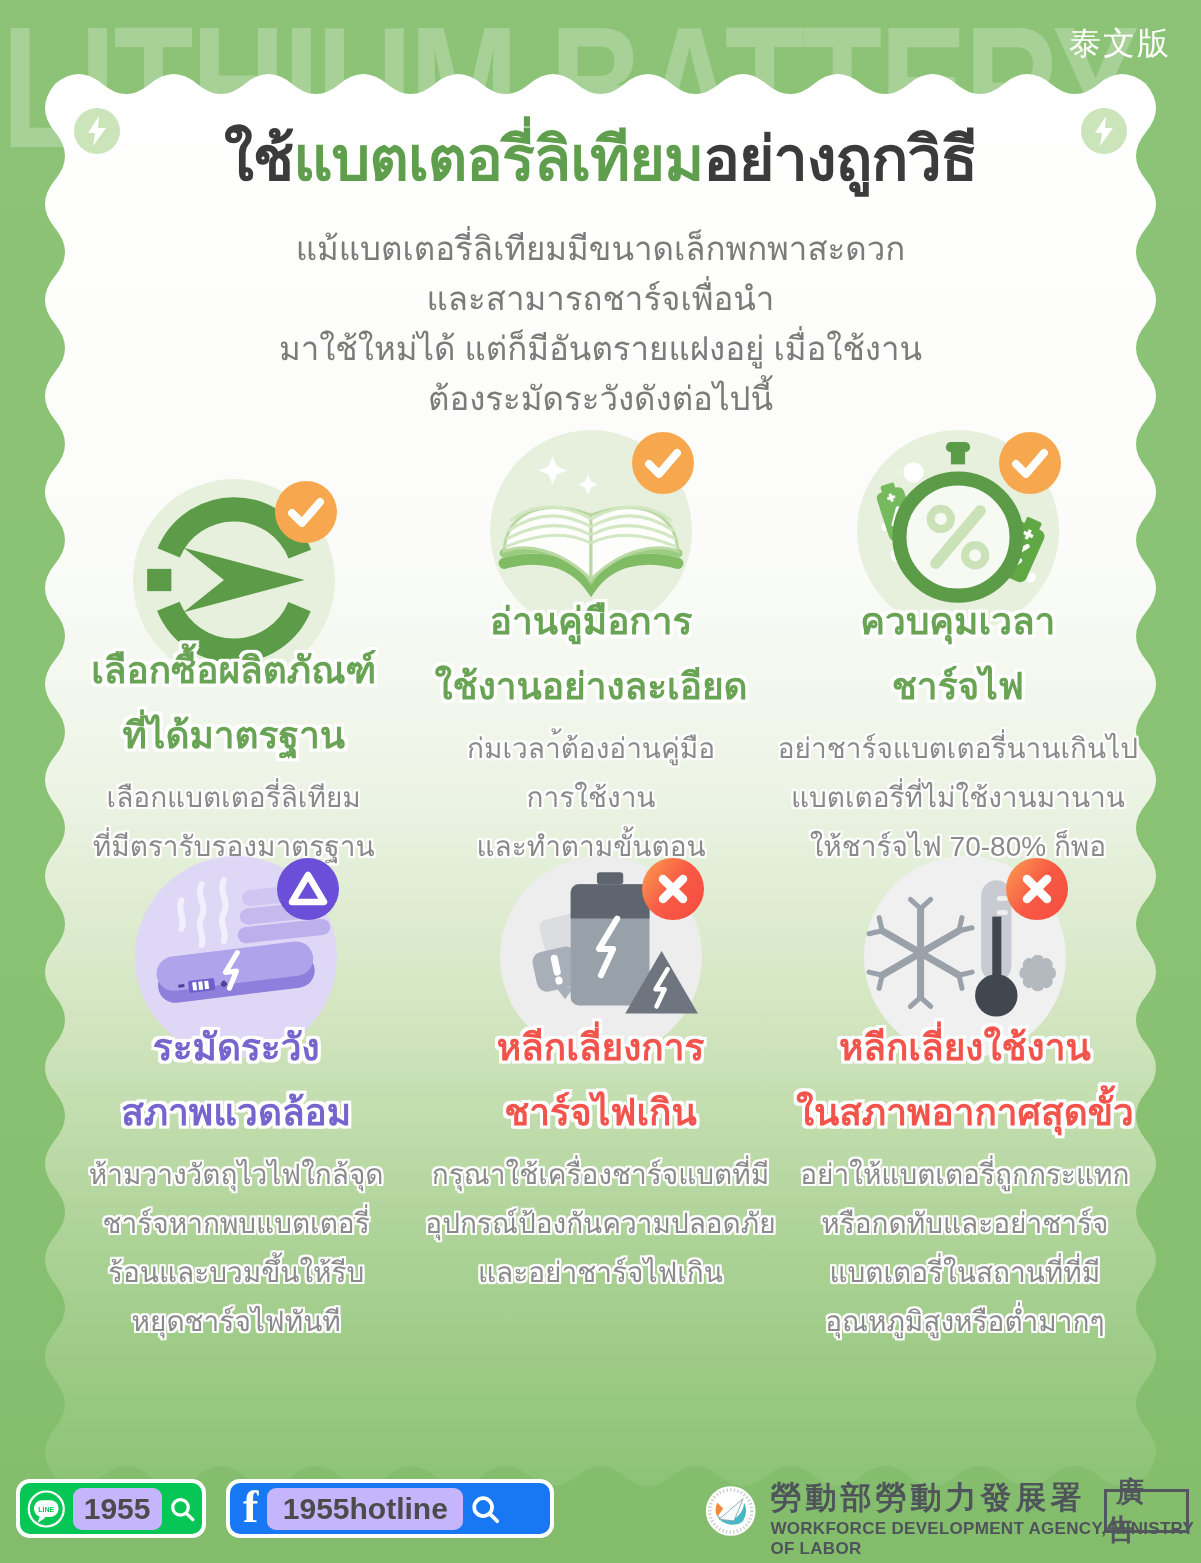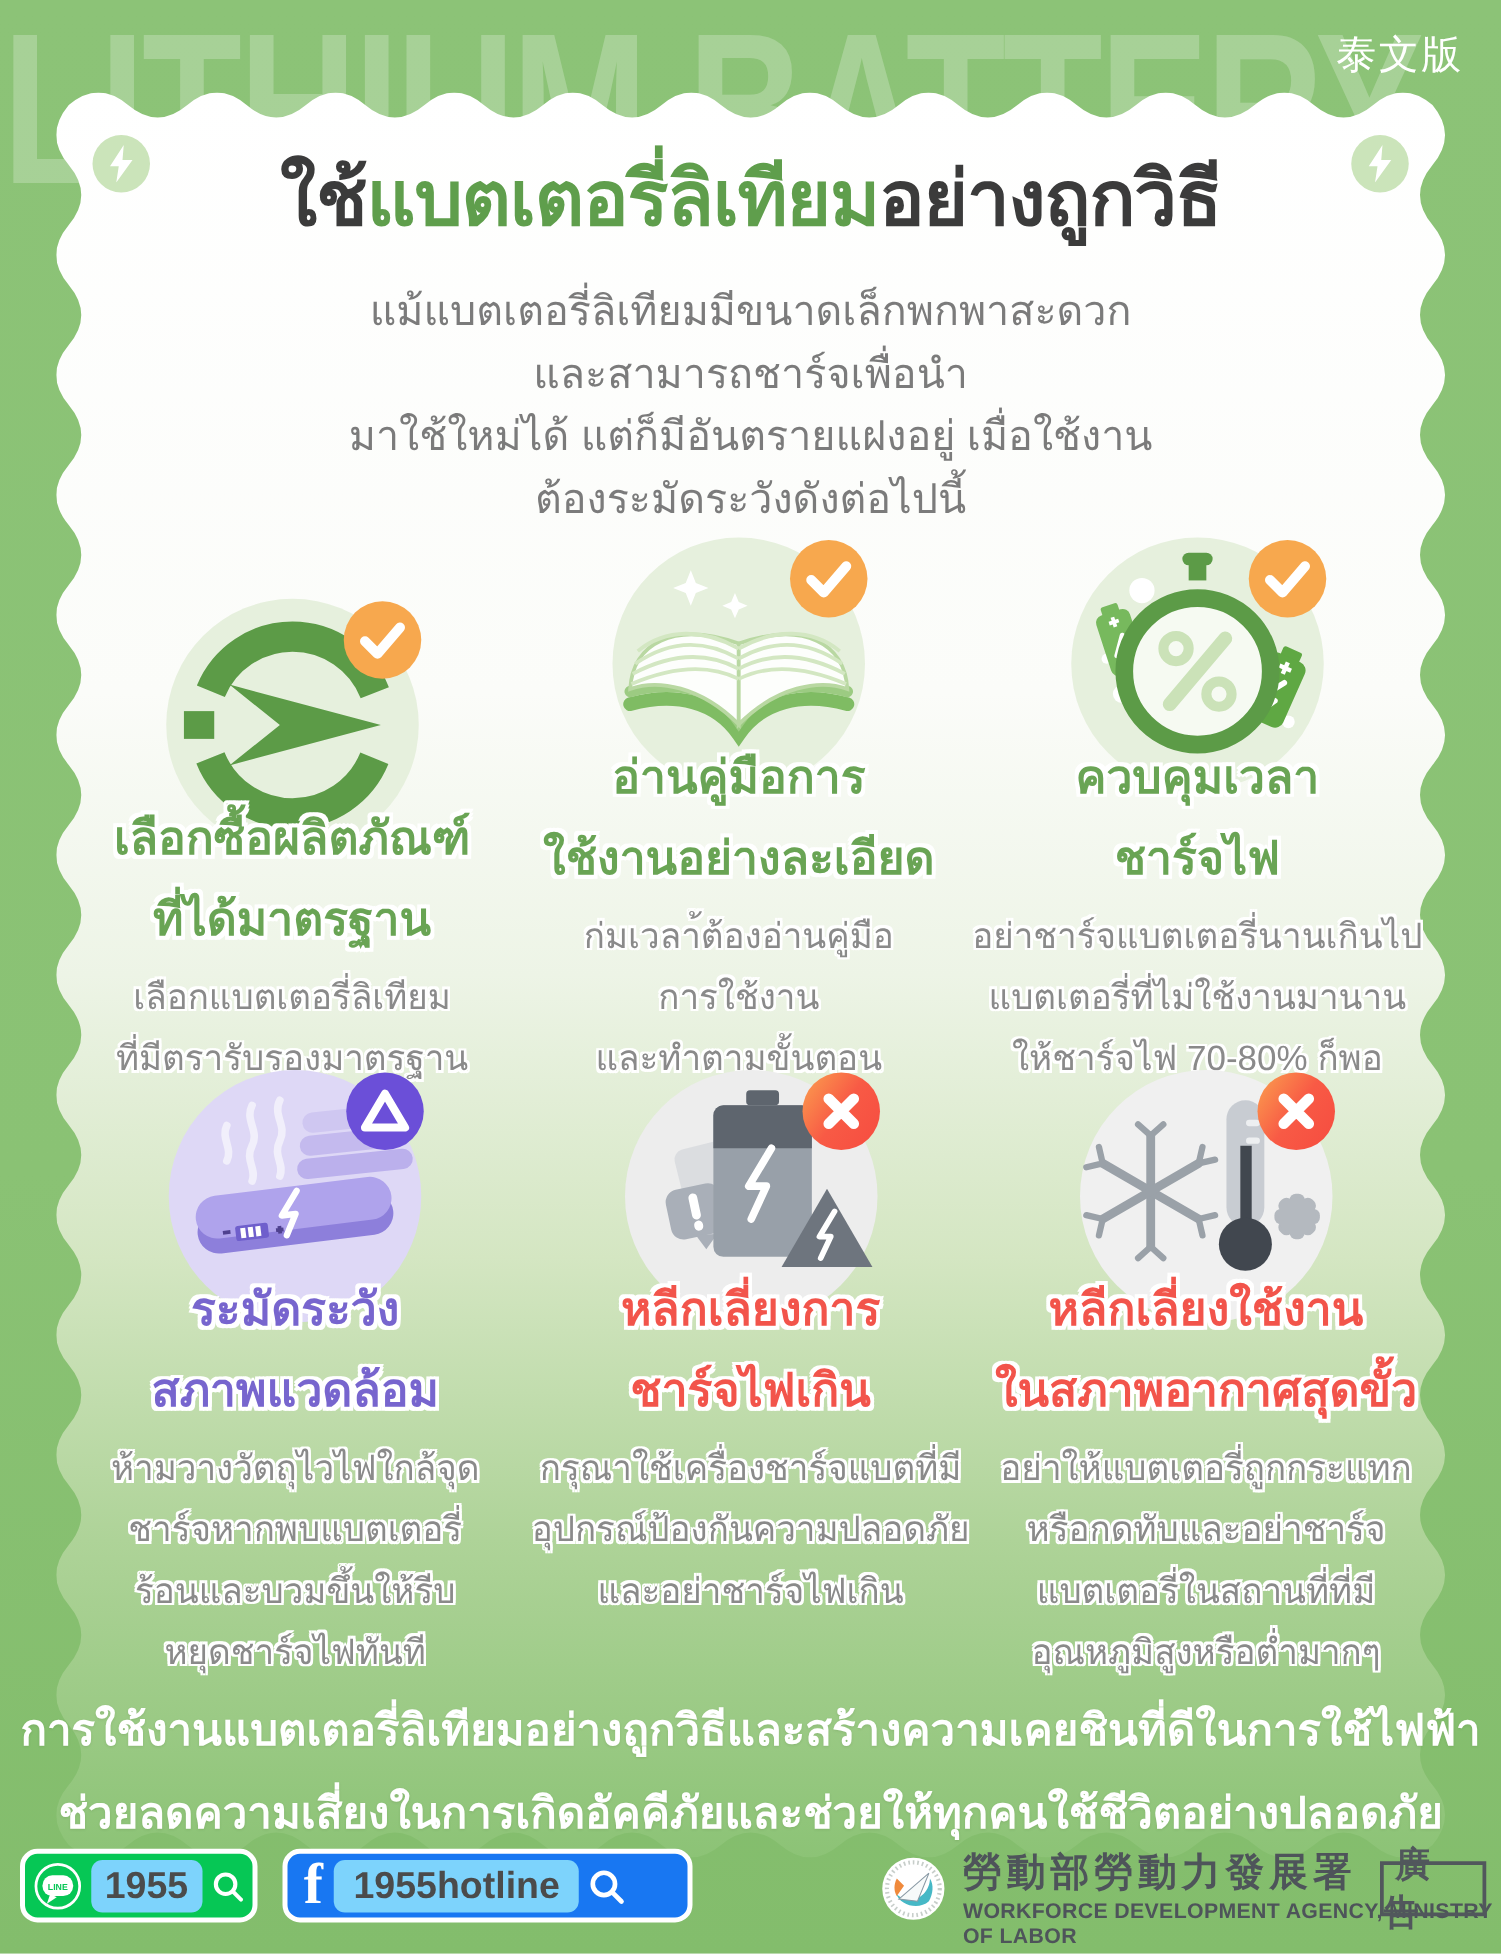--- a/index.html
+++ b/index.html
@@ -45,21 +45,21 @@
   .card-body{margin-top:4px;font-size:28px;font-weight:400;line-height:49px;color:#8A8A8A;white-space:nowrap;
     text-shadow:-2px -2px 0 #fff,2px -2px 0 #fff,-2px 2px 0 #fff,2px 2px 0 #fff,0 -2px 0 #fff,0 2px 0 #fff,-2px 0 0 #fff,2px 0 0 #fff;}
   
   .summary{position:absolute;left:0;top:1352px;width:100%;text-align:center;z-index:2;color:#FFFFFF;
     font-size:35px;font-weight:700;line-height:66px;text-shadow:0 1px 2px rgba(60,90,40,0.15);}
   
   .chip-btn{position:absolute;top:1479px;height:59px;border:4px solid #FFFFFF;border-radius:14px;
     box-sizing:border-box;display:flex;align-items:center;z-index:2;padding:0 7px;gap:7px;}
   .line-btn{left:16px;width:190px;background:#06C755;}
   .fb-btn{left:226px;width:328px;background:#1877F2;}
-  .search-pill{background:#7dd3fc;border-radius:9px;height:42px;display:flex;align-items:center;
+  .search-pill{background:#c4b5fd;border-radius:9px;height:42px;display:flex;align-items:center;
     justify-content:center;font-size:30px;font-weight:700;color:#4B4B4B;}
   .line-pill{width:102px;} .fb-pill{width:196px;}
   .fb-f{color:#FFFFFF;font-size:46px;font-weight:800;line-height:1;margin:0 2px 4px 6px;font-family:"Liberation Serif","DejaVu Serif",serif;}
   .agency{position:absolute;left:705px;top:1480px;display:flex;align-items:flex-start;z-index:2;}
   .agency-text{margin-left:14px;color:#4E545A;}
   .agency-zh{font-size:31px;font-weight:600;letter-spacing:4px;line-height:1.15;}
   .agency-en{font-size:17px;font-weight:700;letter-spacing:0.3px;margin-top:3px;}
   .ad-box{position:absolute;left:1104px;top:1489px;width:85px;height:44px;border:3px solid #51575C;
     box-sizing:border-box;display:flex;align-items:center;justify-content:center;z-index:2;
     color:#51575C;font-size:28px;font-weight:600;letter-spacing:9px;text-indent:9px;}
@@ -326,24 +326,20 @@
       </div>
       <div class="card-body">
         <div>อย่าให้แบตเตอรี่ถูกกระแทก</div>
         <div>หรือกดทับและอย่าชาร์จ</div>
         <div>แบตเตอรี่ในสถานที่ที่มี</div>
         <div>อุณหภูมิสูงหรือต่ำมากๆ</div>
       </div>
     </div>
   </div>
 
-  <div class="summary">
-    <div>การใช้งานแบตเตอรี่ลิเทียมอย่างถูกวิธีและสร้างความเคยชินที่ดีในการใช้ไฟฟ้า</div>
-    <div>ช่วยลดความเสี่ยงในการเกิดอัคคีภัยและช่วยให้ทุกคนใช้ชีวิตอย่างปลอดภัย</div>
-  </div>
 
   <div class="chip-btn line-btn">
     <svg width="44" height="44" viewBox="0 0 44 44">
       <circle cx="22" cy="22" r="20" fill="#06C755" stroke="#FFFFFF" stroke-width="2.5"></circle>
       <rect x="8" y="12" width="28" height="19" rx="9" fill="#FFFFFF"></rect>
       <path d="M15 29 l-3 9 9 -6 Z" fill="#FFFFFF"></path>
       <text x="22" y="25" font-size="8" font-weight="bold" fill="#06C755" text-anchor="middle">LINE</text>
     </svg>
     <div class="search-pill line-pill">1955</div>
     <svg width="30" height="30" viewBox="0 0 32 32">

